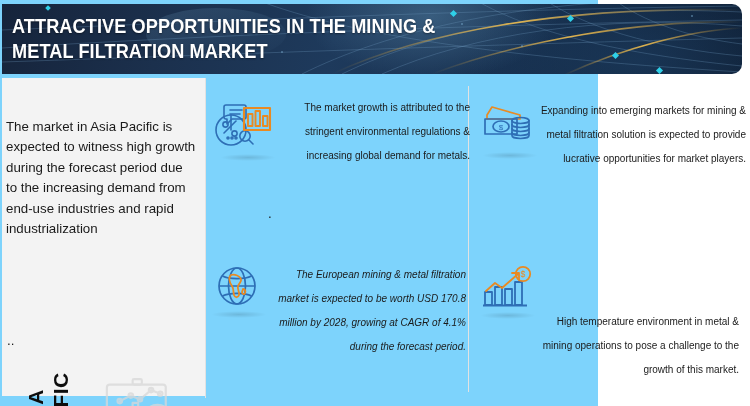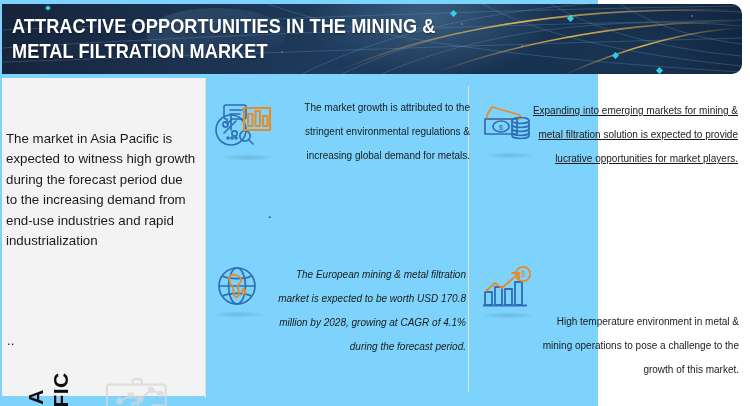--- a/index.html
+++ b/index.html
@@ -36,21 +36,21 @@
     white-space:pre-line;
   }
 
   
   .left-panel{
     position:absolute;left:2px;top:78px;width:203px;height:318px;
     background:#f3f3f3;
   }
   .left-text{
     position:absolute;left:4px;top:39px;width:190px;
-    font-size:13.3px;line-height:20.4px;color:#1a1a1a;margin-top:12px;
+    font-size:13.3px;line-height:20.4px;color:#1a1a1a;
   }
   .left-dots{
     position:absolute;left:5px;top:256px;
     font-size:13.3px;line-height:14px;color:#1a1a1a;
   }
   .region-label{
     position:absolute;left:8px;top:264px;width:120px;height:128px;
   }
   .region-label span{
     position:absolute;left:-26px;top:48px;
@@ -82,21 +82,21 @@
   .dot-artifact{position:absolute;font-size:13.3px;color:#1a1a1a;line-height:10px;}
 
   .c1{left:214px;top:100px;}
   .c1 .ico{width:58px;height:50px;}
   .c1 .shadow{left:6px;top:54px;}
   .c1 .txt{left:56px;top:-4px;width:200px;}
 
   .c2{left:482px;top:102px;}
   .c2 .ico{width:50px;height:46px;}
   .c2 .shadow{left:0px;top:50px;}
-  .c2 .txt{left:44px;top:-3px;width:212px;text-decoration:underline;}
+  .c2 .txt{left:52px;top:-3px;width:212px;}
 
   .c3{left:216px;top:265px;}
   .c3 .ico{width:42px;height:42px;}
   .c3 .shadow{left:-5px;top:46px;}
   .c3 .txt{left:50px;top:-2px;width:200px;font-style:italic;}
 
   .c4{left:482px;top:265px;}
   .c4 .ico{width:50px;height:44px;}
   .c4 .shadow{left:-2px;top:47px;}
   .c4 .txt{left:52px;top:2px;width:205px;margin-top:43px;}

